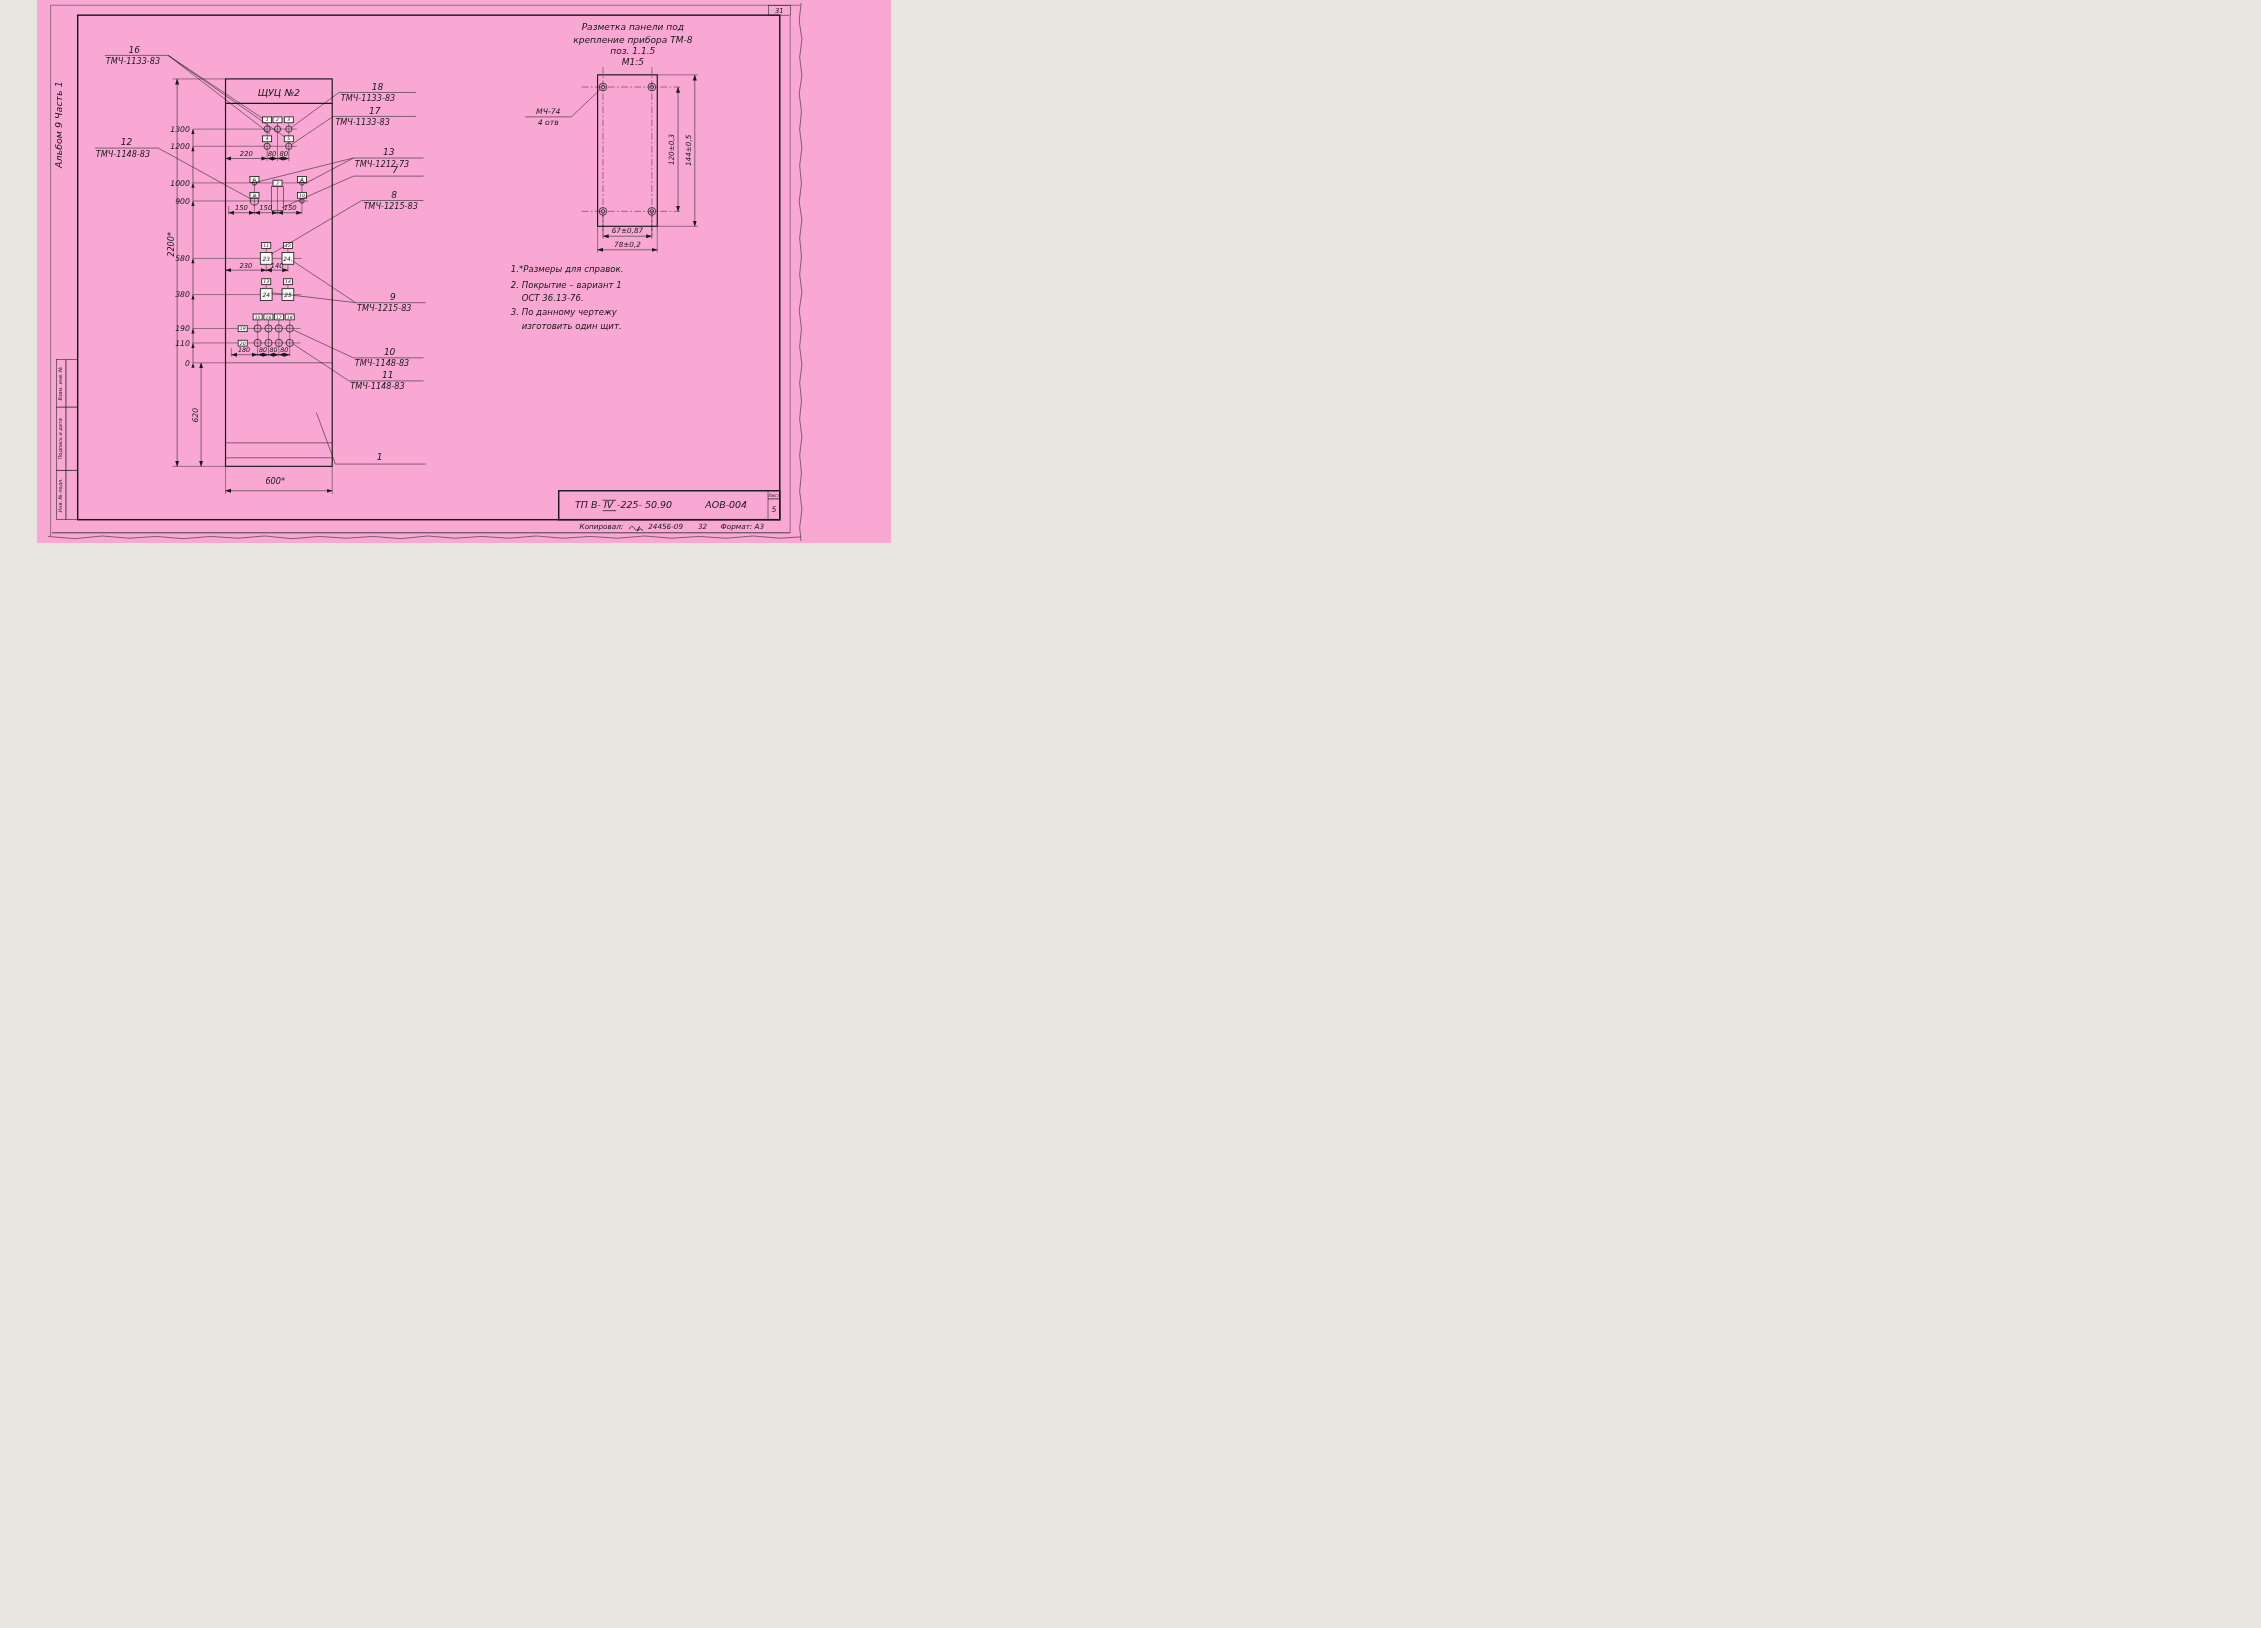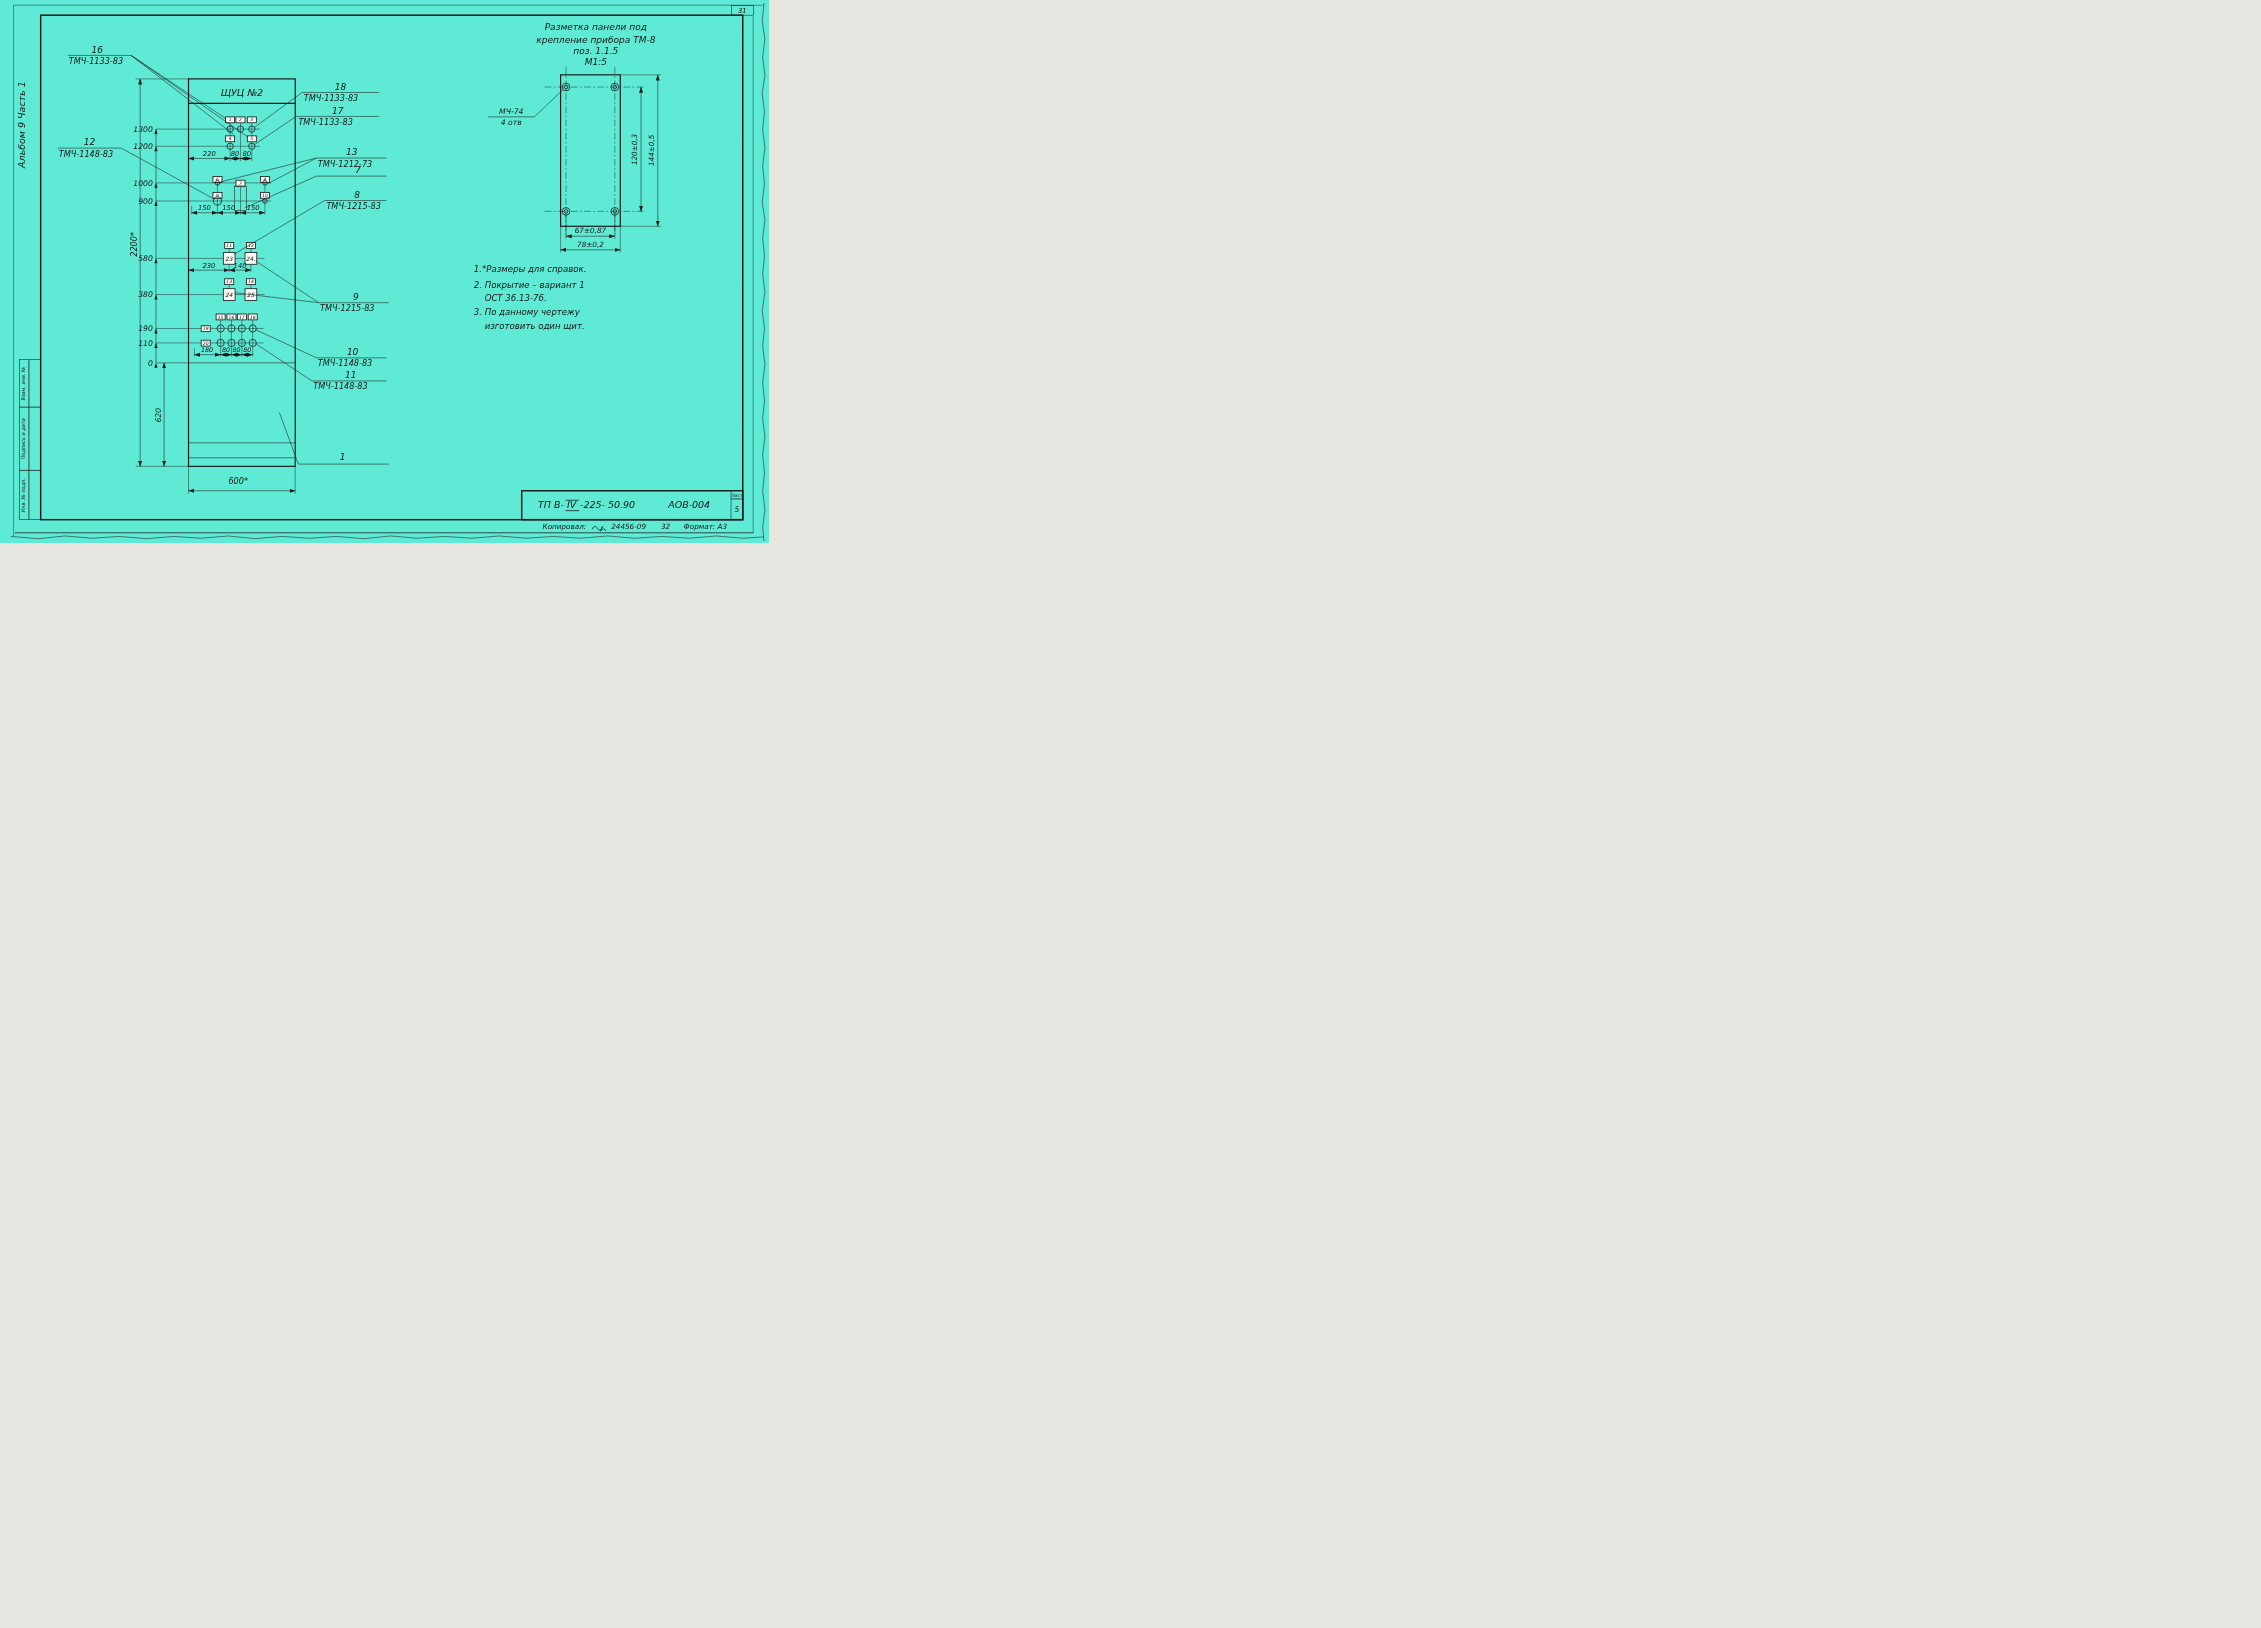--- a/index.html
+++ b/index.html
@@ -1,16 +1,16 @@
 <!DOCTYPE html>
 <html style="font-size:7.2px"><head>
 <meta charset="utf-8">
 <style>
   html,body{margin:0;padding:0;background:#e8e6e0;}
-  .sheet{width:769px;height:543px;position:relative;background:#5eead4;overflow:hidden;}
+  .sheet{width:854px;height:543px;position:relative;background:#f9a8d4;overflow:hidden;margin-left:37px;}
   svg{display:block;}
   
   .ln{stroke:#1a1a1a;stroke-width:1.2;fill:none;}
   .thin{stroke-width:1;}
   .md{stroke-width:1.7;}
   .bold{stroke-width:2.6;}
   .frame{stroke-width:3.2;}
   .cl{stroke-dasharray:15 5 4 5;}
   .dim{marker-start:url(#arr);marker-end:url(#arr);}
   

